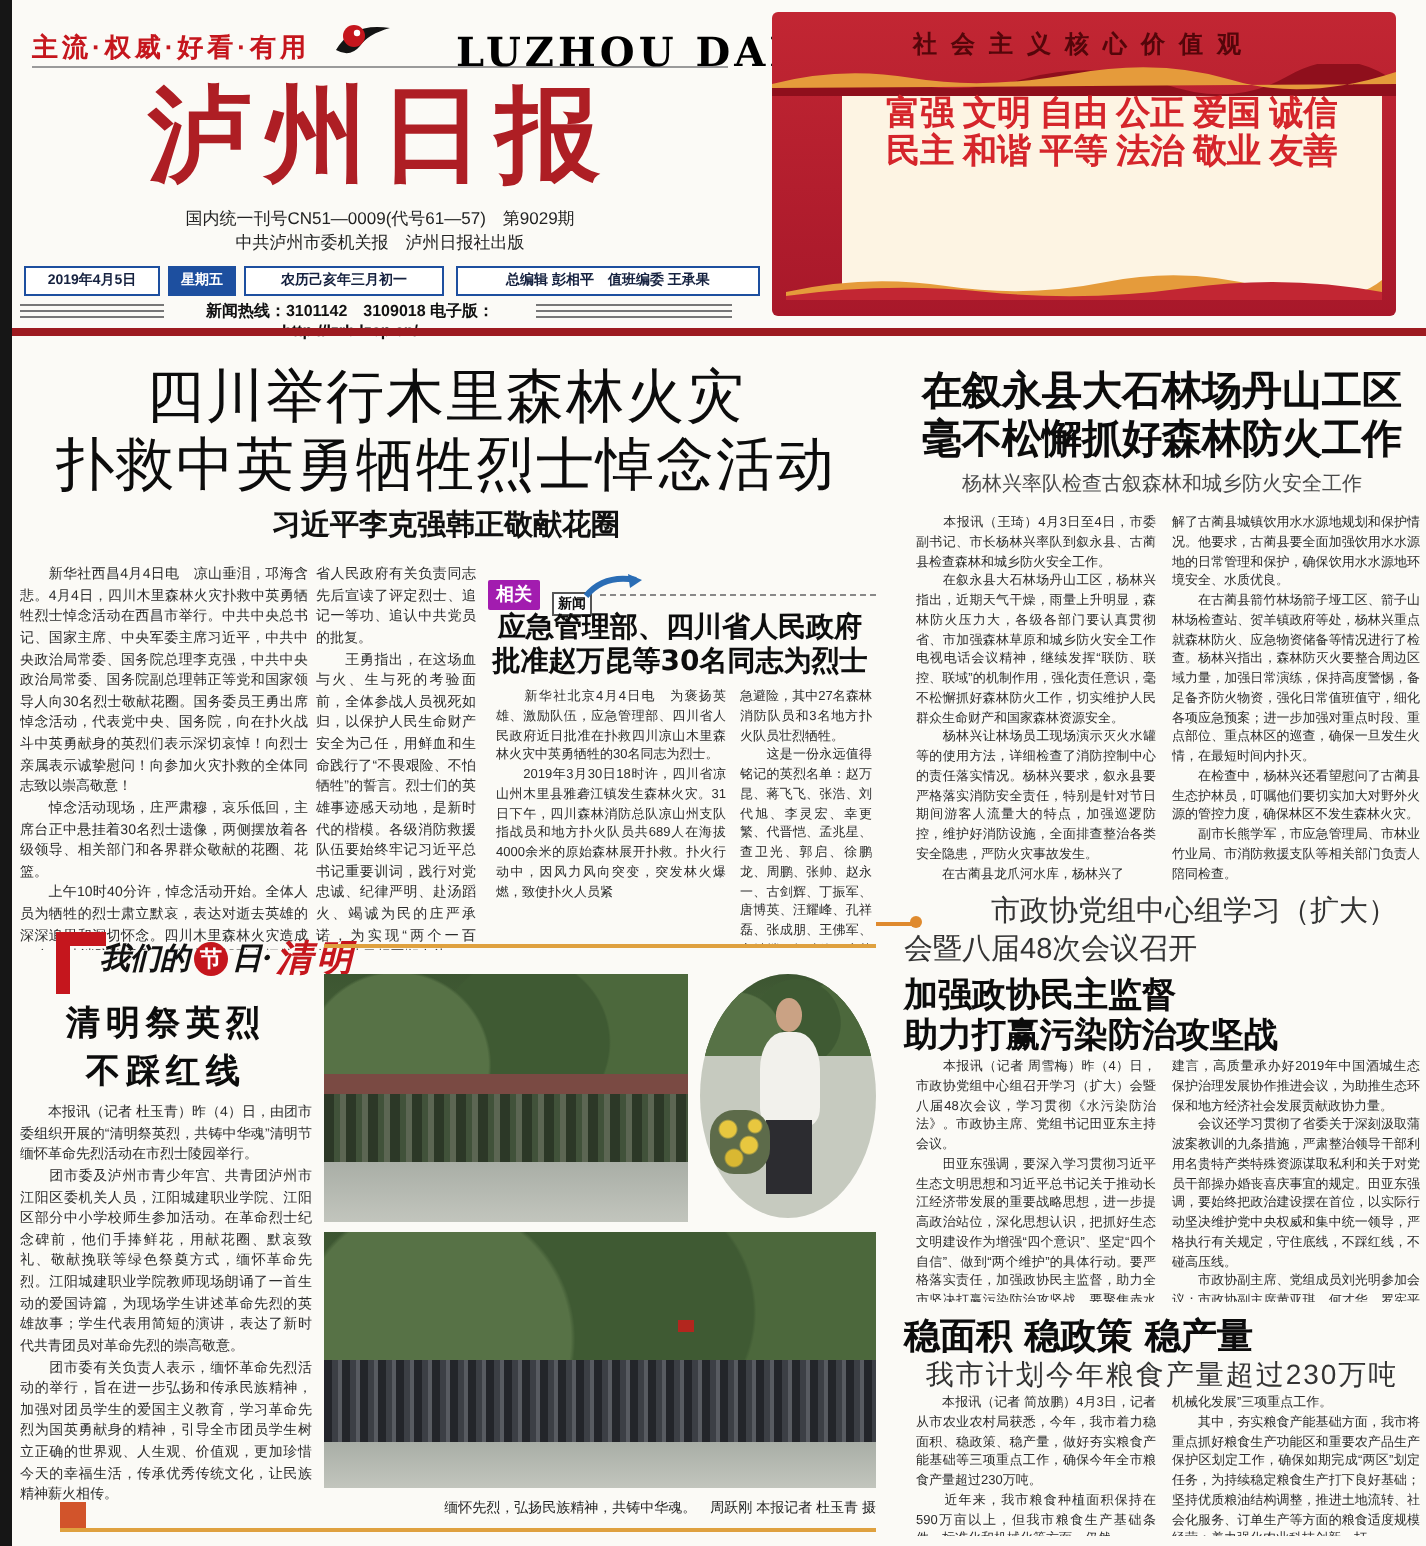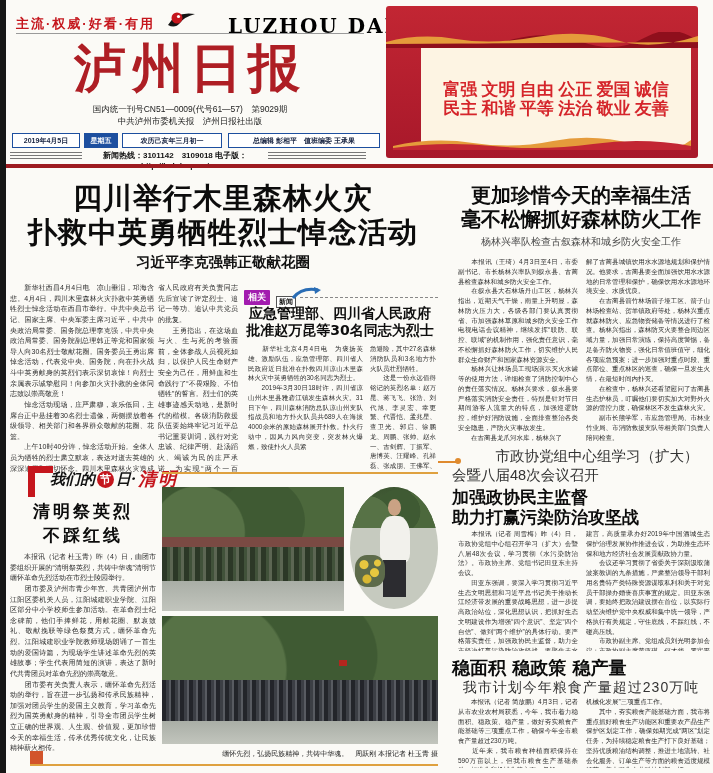--- a/index.html
+++ b/index.html
@@ -25,27 +25,27 @@
   .hotline{left:84px;top:150px;width:182px;text-align:center;font-size:8px;font-weight:bold;color:#111;}
   .red-rule{left:6px;top:164px;width:707px;height:4px;background:#9d1b20;}
 
   
   .banner{left:386px;top:6px;width:312px;height:152px;border-radius:3px;
           background:linear-gradient(180deg,#c22633,#a8182a);overflow:hidden;}
   .banner-title{position:absolute;left:0;top:8px;width:100%;text-align:center;font-size:12px;
                 font-weight:bold;color:#54060a;letter-spacing:7px;}
   .banner-wave-top{position:absolute;left:0;top:26px;width:100%;height:16px;}
   .banner-cream{position:absolute;left:7px;top:42px;right:7px;bottom:8px;background:#fdf4e3;
-                display:flex;justify-content:space-around;align-items:center;padding:0 20px;margin-left:28px;}
+                display:flex;justify-content:space-around;padding:0 20px;margin-left:28px;}
   .pair{text-align:center;font-size:17px;line-height:1.12;font-weight:900;color:#d5252b;
         font-family:"DejaVu Sans",sans-serif;}
   .banner-wave-bottom{position:absolute;left:7px;bottom:8px;right:7px;height:18px;}
 
   
-  .h-lead{left:8px;width:430px;text-align:center;font-weight:700;font-size:29px;line-height:32px;
+  .h-lead{left:8px;width:430px;text-align:center;font-weight:400;font-size:29px;line-height:32px;
           color:#0c0c0c;font-family:"DejaVu Sans",sans-serif;letter-spacing:1px;}
   .sub-lead{left:8px;top:253px;width:430px;text-align:center;font-size:14.5px;font-weight:bold;color:#111;}
   .small{font-size:7px;line-height:1.52;text-align:justify;white-space:pre-line;
          overflow:hidden;color:#2c2c2c;}
   .tiny{font-size:6.5px;line-height:1.5;text-align:justify;white-space:pre-line;
         overflow:hidden;color:#2c2c2c;}
 
   
   .rel-tag-main{left:244px;top:290px;background:#a21caf;color:#fff;font-size:9px;font-weight:bold;
                 padding:1px 4px;border-radius:1px;}
@@ -133,20 +133,21 @@
   <div class="abs dbox" style="left:12px;width:66px;">2019年4月5日</div>
   <div class="abs dbox filled" style="left:84px;width:32px;">星期五</div>
   <div class="abs dbox" style="left:122px;width:98px;">农历己亥年三月初一</div>
   <div class="abs dbox" style="left:228px;width:150px;">总编辑 彭相平　值班编委 王承果</div>
   <div class="abs hairlines" style="left:10px;width:72px;"></div>
   <div class="abs hotline">新闻热线：3101142　3109018 电子版：http://lzrb.lzep.cn/</div>
   <div class="abs hairlines" style="left:268px;width:98px;"></div>
   <div class="abs red-rule"></div>
 
   <div class="abs banner">
+    <div class="banner-title">社会主义核心价值观</div>
     <div class="banner-wave-top">
       <svg width="100%" height="16" viewBox="0 0 312 16" preserveAspectRatio="none">
         <path d="M0 12 Q30 2 62 9 T128 7 T196 10 T258 6 T312 9 L312 16 L0 16 Z" fill="#8f0f1c"></path>
         <path d="M0 10 Q34 1 70 7 T150 5 T230 8 T312 4 L312 10 L0 12 Z" fill="#e59b3b"></path>
       </svg>
     </div>
     <div class="banner-cream">
       <div class="pair"><span>富强</span><br><span>民主</span></div>
       <div class="pair"><span>文明</span><br><span>和谐</span></div>
       <div class="pair"><span>自由</span><br><span>平等</span></div>
@@ -219,21 +220,21 @@
   <div class="abs photo photo2">
     <div class="canopy" style="height:52%;"></div>
     <div class="flag"></div>
     <div class="crowd"></div>
     <div class="ground" style="height:18%;"></div>
   </div>
   <div class="abs caption">缅怀先烈，弘扬民族精神，共铸中华魂。　周跃刚 本报记者 杜玉青 摄</div>
   <div class="abs gold-square"></div>
   <div class="abs gold-rule-bottom"></div>
 
-  <div class="abs h-right" style="top:184px;">更加珍惜今天的幸福生活</div>
+  <div class="abs h-right" style="top:184px;">在叙永县大石林场丹山工区</div>
   <div class="abs h-right" style="top:208px;">毫不松懈抓好森林防火工作</div>
   <div class="abs sub-right">杨林兴率队检查古叙森林和城乡防火安全工作</div>
   <div class="abs tiny" style="left:458px;top:257px;width:120px;height:188px;">　　本报讯（王琦）4月3日至4日，市委副书记、市长杨林兴率队到叙永县、古蔺县检查森林和城乡防火安全工作。
 　　在叙永县大石林场丹山工区，杨林兴指出，近期天气干燥，雨量上升明显，森林防火压力大，各级各部门要认真贯彻省、市加强森林草原和城乡防火安全工作电视电话会议精神，继续发挥“联防、联控、联域”的机制作用，强化责任意识，毫不松懈抓好森林防火工作，切实维护人民群众生命财产和国家森林资源安全。
 　　杨林兴让林场员工现场演示灭火水罐等的使用方法，详细检查了消防控制中心的责任落实情况。杨林兴要求，叙永县要严格落实消防安全责任，特别是针对节日期间游客人流量大的特点，加强巡逻防控，维护好消防设施，全面排查整治各类安全隐患，严防火灾事故发生。
 　　在古蔺县龙爪河水库，杨林兴了</div>
   <div class="abs tiny" style="left:586px;top:257px;width:124px;height:188px;">解了古蔺县城镇饮用水水源地规划和保护情况。他要求，古蔺县要全面加强饮用水水源地的日常管理和保护，确保饮用水水源地环境安全、水质优良。
 　　在古蔺县箭竹林场箭子垭工区、箭子山林场检查站、贺羊镇政府等处，杨林兴重点就森林防火、应急物资储备等情况进行了检查。杨林兴指出，森林防灭火要整合周边区域力量，加强日常演练，保持高度警惕，备足备齐防火物资，强化日常值班值守，细化各项应急预案；进一步加强对重点时段、重点部位、重点林区的巡查，确保一旦发生火情，在最短时间内扑灭。
 　　在检查中，杨林兴还看望慰问了古蔺县生态护林员，叮嘱他们要切实加大对野外火源的管控力度，确保林区不发生森林火灾。
 　　副市长熊学军，市应急管理局、市林业竹业局、市消防救援支队等相关部门负责人陪同检查。</div>

